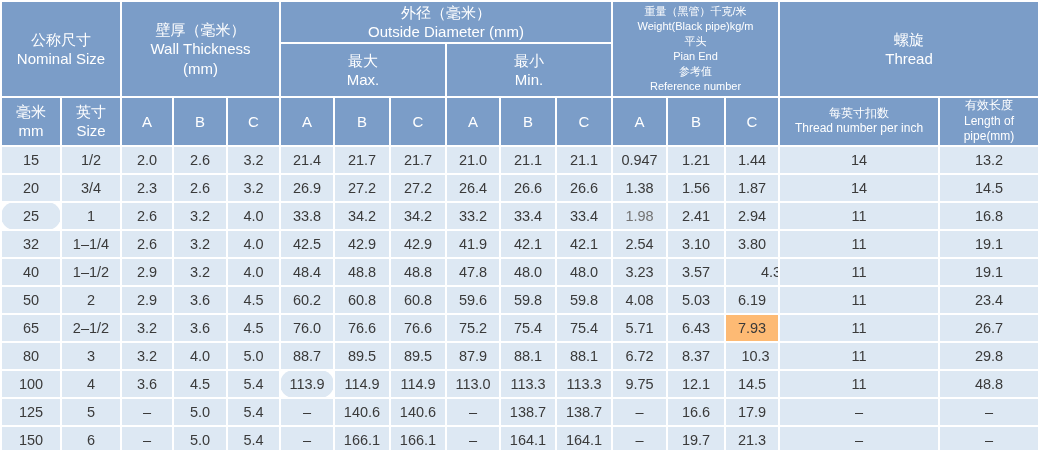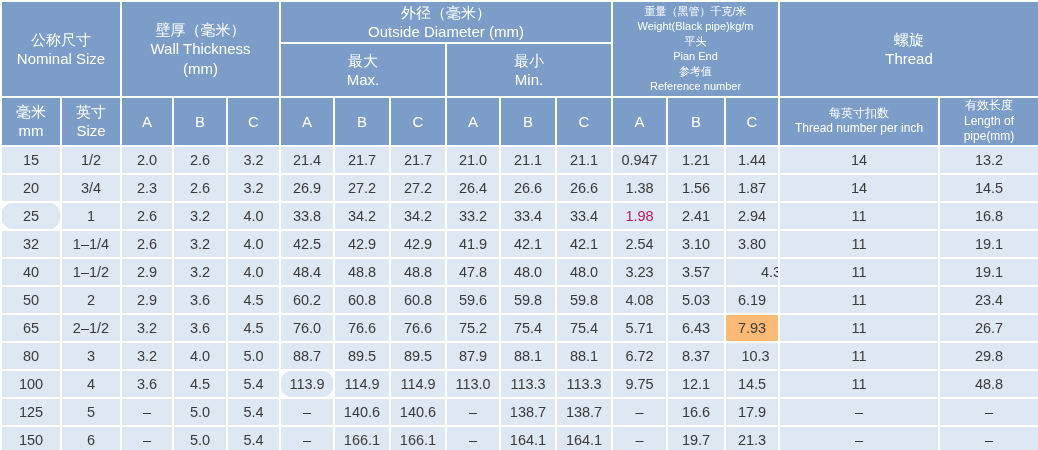--- a/index.html
+++ b/index.html
@@ -176,21 +176,21 @@
         <td style="background: rgb(221, 232, 243); color: rgb(58, 58, 58);">1</td>
         <td style="background: rgb(221, 232, 243); color: rgb(58, 58, 58);">2.6</td>
         <td style="background: rgb(221, 232, 243); color: rgb(58, 58, 58);">3.2</td>
         <td style="background: rgb(221, 232, 243); color: rgb(58, 58, 58);">4.0</td>
         <td style="background: rgb(221, 232, 243); color: rgb(58, 58, 58);">33.8</td>
         <td style="background: rgb(221, 232, 243); color: rgb(58, 58, 58);">34.2</td>
         <td style="background: rgb(221, 232, 243); color: rgb(58, 58, 58);">34.2</td>
         <td style="background: rgb(221, 232, 243); color: rgb(58, 58, 58);">33.2</td>
         <td style="background: rgb(221, 232, 243); color: rgb(58, 58, 58);">33.4</td>
         <td style="background: rgb(221, 232, 243); color: rgb(58, 58, 58);">33.4</td>
-        <td style="background: rgb(221, 232, 243); color: #be185d;">1.98</td>
+        <td style="background: rgb(221, 232, 243); color: #737373;">1.98</td>
         <td style="background: rgb(221, 232, 243); color: rgb(58, 58, 58);">2.41</td>
         <td style="background: rgb(221, 232, 243); color: rgb(58, 58, 58);">2.94</td>
         <td style="background: rgb(221, 232, 243); color: rgb(58, 58, 58);">11</td>
         <td style="background: rgb(221, 232, 243); color: rgb(58, 58, 58);">16.8</td>
       </tr>
       <tr>
         <td style="background: rgb(221, 232, 243); color: rgb(58, 58, 58);">32</td>
         <td style="background: rgb(221, 232, 243); color: rgb(58, 58, 58);">1–1/4</td>
         <td style="background: rgb(221, 232, 243); color: rgb(58, 58, 58);">2.6</td>
         <td style="background: rgb(221, 232, 243); color: rgb(58, 58, 58);">3.2</td>

